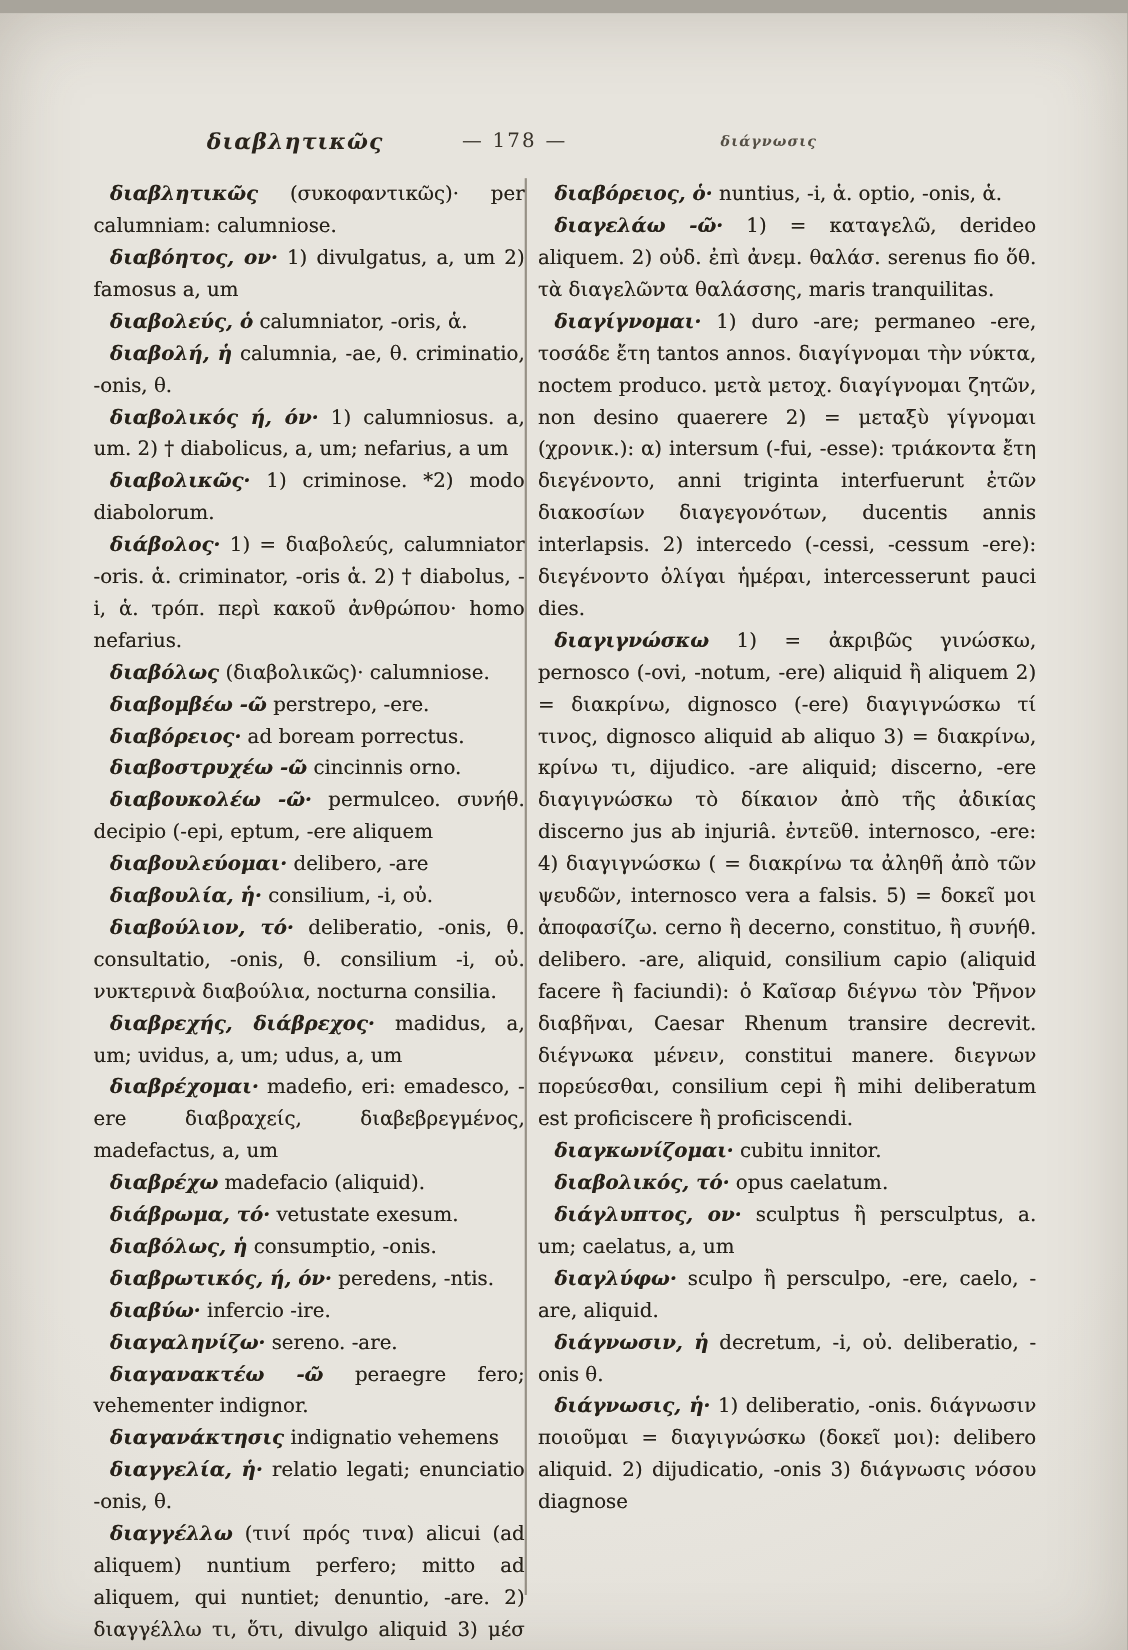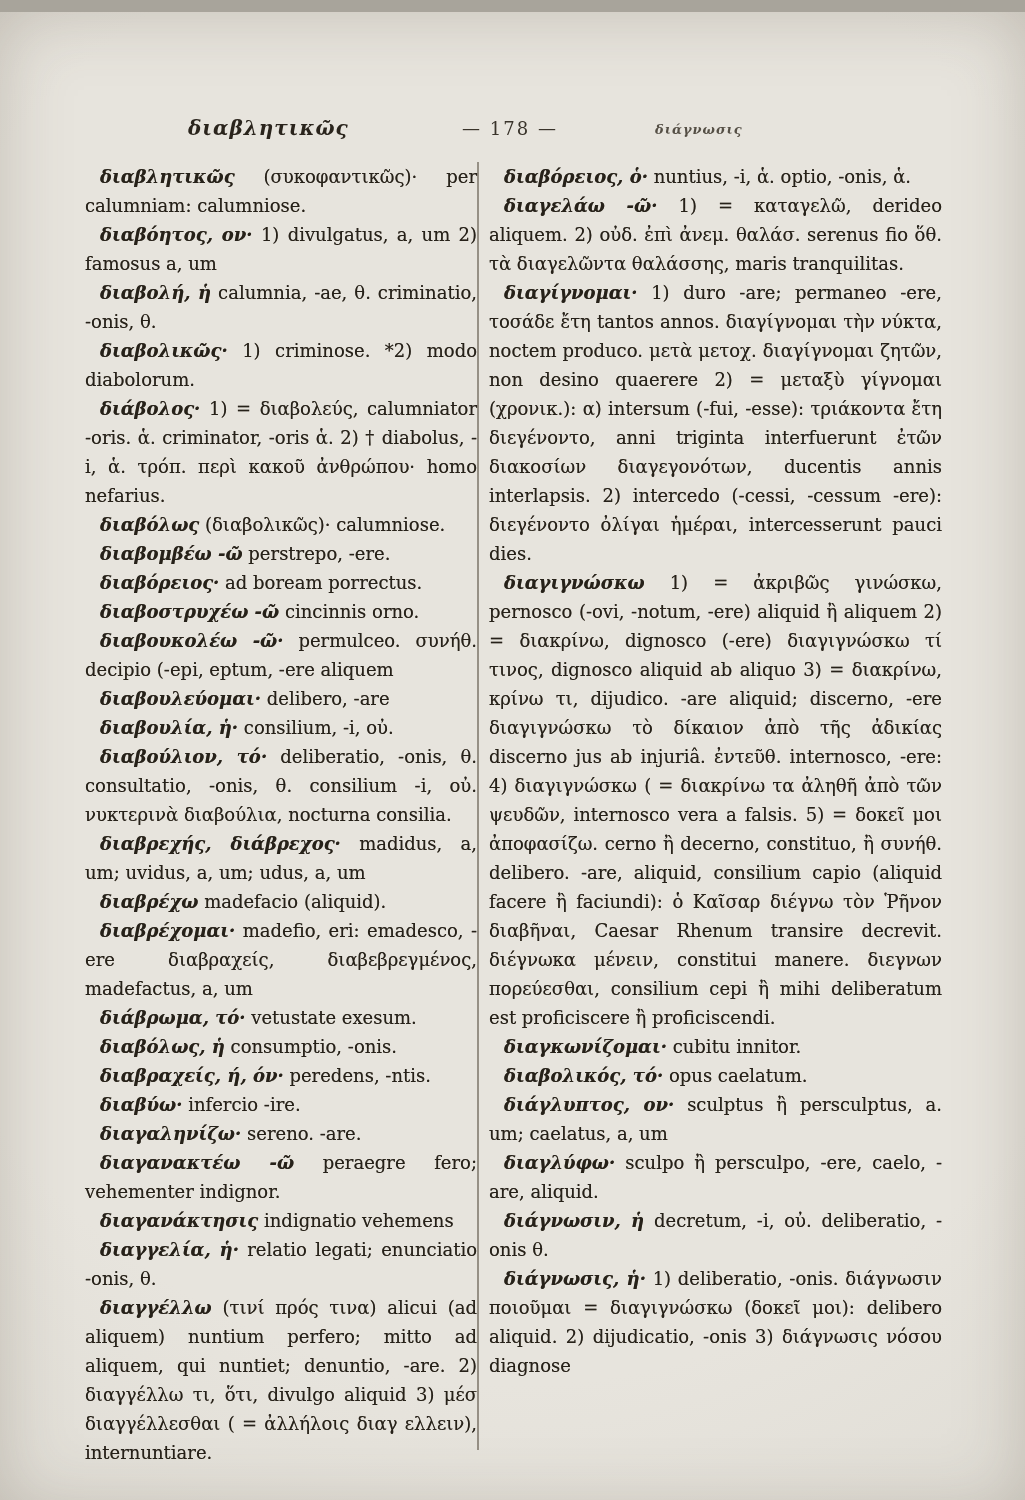--- a/index.html
+++ b/index.html
@@ -19,21 +19,21 @@
     box-shadow:inset 0 0 70px rgba(90,80,65,.25);
     pointer-events:none;
   }
   .running-header{position:absolute;top:98px;left:0;width:100%;height:40px;}
   .rh-left{
     position:absolute;left:188px;top:6px;
     font-style:italic;font-weight:bold;font-size:20px;
     letter-spacing:1px;color:#2a241c;
   }
   .rh-page{
-    position:absolute;left:420px;top:8px;width:180px;text-align:center;
+    position:absolute;left:420px;top:8px;width:180px;
     font-size:18px;letter-spacing:2px;color:#39332a;
   }
   .rh-right{
     position:absolute;left:655px;top:12px;
     font-style:italic;font-weight:bold;font-size:13px;
     letter-spacing:1px;color:#4a443a;
     opacity:.82;filter:blur(.4px);
   }
   .col{
     position:absolute;top:150px;
@@ -59,37 +59,39 @@
 
   <div class="running-header">
     <span class="rh-left">διαβλητικῶς</span>
     <span class="rh-page">— 178 —</span>
     <span class="rh-right smudge">διάγνωσις</span>
   </div>
 
   <div class="col col-left" id="col-left">
       <p class="entry"><span class="head">διαβλητικῶς</span> (συκοφαντικῶς)· per calumniam: calumniose.</p>
       <p class="entry"><span class="head">διαβόητος, ον·</span> 1) divulgatus, a, um 2) famosus a, um</p>
+      <p class="entry"><span class="head">διαβολεύς, ὁ</span> calumniator, -oris, ἁ.</p>
       <p class="entry"><span class="head">διαβολή, ἡ</span> calumnia, -ae, θ. criminatio, -onis, θ.</p>
+      <p class="entry"><span class="head">διαβολικός ή, όν·</span> 1) calumniosus. a, um. 2) † diabolicus, a, um; nefarius, a um</p>
       <p class="entry"><span class="head">διαβολικῶς·</span> 1) criminose. *2) modo diabolorum.</p>
       <p class="entry"><span class="head">διάβολος·</span> 1) = διαβολεύς, calumniator -oris. ἁ. criminator, -oris ἁ. 2) † diabolus, -i, ἁ. τρόπ. περὶ κακοῦ ἀνθρώπου· homo nefarius.</p>
       <p class="entry"><span class="head">διαβόλως</span> (διαβολικῶς)· calumniose.</p>
       <p class="entry"><span class="head">διαβομβέω -ῶ</span> perstrepo, -ere.</p>
       <p class="entry"><span class="head">διαβόρειος·</span> ad boream porrectus.</p>
       <p class="entry"><span class="head">διαβοστρυχέω -ῶ</span> cincinnis orno.</p>
       <p class="entry"><span class="head">διαβουκολέω -ῶ·</span> permulceo. συνήθ. decipio (-epi, eptum, -ere aliquem</p>
       <p class="entry"><span class="head">διαβουλεύομαι·</span> delibero, -are</p>
       <p class="entry"><span class="head">διαβουλία, ἡ·</span> consilium, -i, οὐ.</p>
       <p class="entry"><span class="head">διαβούλιον, τό·</span> deliberatio, -onis, θ. consultatio, -onis, θ. consilium -i, οὐ. νυκτερινὰ διαβούλια, nocturna consilia.</p>
       <p class="entry"><span class="head">διαβρεχής, διάβρεχος·</span> madidus, a, um; uvidus, a, um; udus, a, um</p>
+      <p class="entry"><span class="head">διαβρέχομαι·</span> madefio, eri: emadesco, -ere διαβραχείς, διαβεβρεγμένος, madefactus, a, um</p>
       <p class="entry"><span class="head">διαβρέχω</span> madefacio (aliquid).</p>
-      <p class="entry"><span class="head">διαβρέχομαι·</span> madefio, eri: emadesco, -ere διαβραχείς, διαβεβρεγμένος, madefactus, a, um</p>
       <p class="entry"><span class="head">διάβρωμα, τό·</span> vetustate exesum.</p>
       <p class="entry"><span class="head">διαβόλως, ἡ</span> consumptio, -onis.</p>
-      <p class="entry"><span class="head">διαβραχείς, ή, όν·</span> peredens, -ntis.</p>
+      <p class="entry"><span class="head">διαβρωτικός, ή, όν·</span> peredens, -ntis.</p>
       <p class="entry"><span class="head">διαβύω·</span> infercio -ire.</p>
       <p class="entry"><span class="head">διαγαληνίζω·</span> sereno. -are.</p>
       <p class="entry"><span class="head">διαγανακτέω -ῶ</span> peraegre fero; vehementer indignor.</p>
       <p class="entry"><span class="head">διαγανάκτησις</span> indignatio vehemens</p>
       <p class="entry"><span class="head">διαγγελία, ἡ·</span> relatio legati; enunciatio -onis, θ.</p>
       <p class="entry"><span class="head">διαγγέλλω</span> (τινί πρός τινα) alicui (ad aliquem) nuntium perfero; mitto ad aliquem, qui nuntiet; denuntio, -are. 2) διαγγέλλω τι, ὅτι, divulgo aliquid 3) μέσ διαγγέλλεσθαι ( = ἀλλήλοις διαγ ελλειν), internuntiare.</p>
     </div>
   <div class="divider"></div>
   <div class="col col-right" id="col-right">
       <p class="entry"><span class="head">διαβόρειος, ὁ·</span> nuntius, -i, ἁ. optio, -onis, ἁ.</p>

